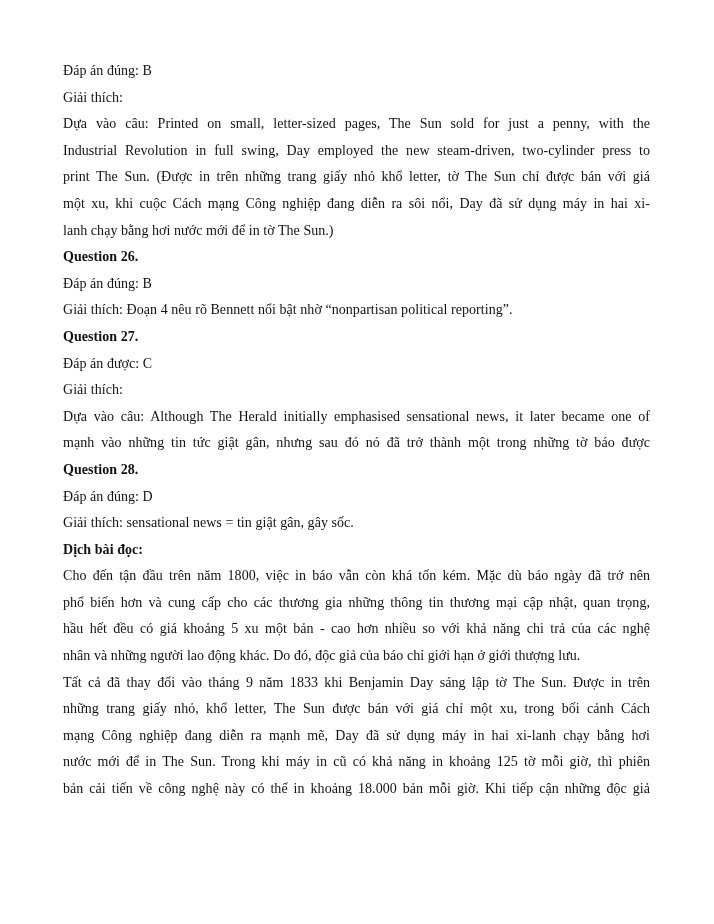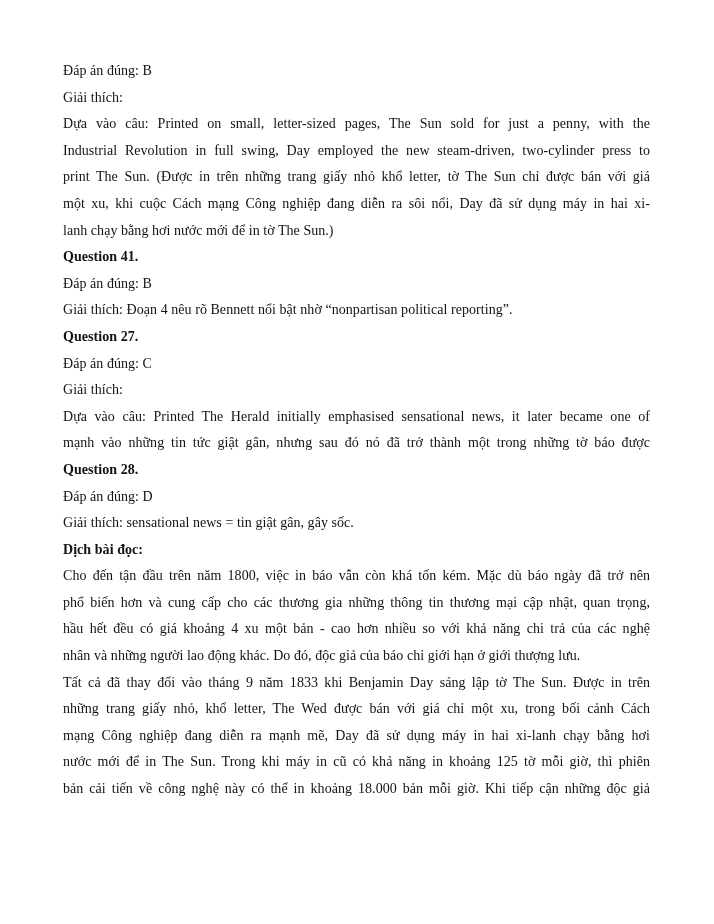--- a/index.html
+++ b/index.html
@@ -44,35 +44,35 @@
 
 <div class="page">
   <div class="content" id="text-content">
       <div class="ln">Đáp án đúng: B</div>
       <div class="ln">Giải thích:</div>
       <div class="ln j">Dựa vào câu: Printed on small, letter-sized pages, The Sun sold for just a penny, with the</div>
       <div class="ln j">Industrial Revolution in full swing, Day employed the new steam-driven, two-cylinder press to</div>
       <div class="ln j">print The Sun. (Được in trên những trang giấy nhỏ khổ letter, tờ The Sun chỉ được bán với giá</div>
       <div class="ln j">một xu, khi cuộc Cách mạng Công nghiệp đang diễn ra sôi nổi, Day đã sử dụng máy in hai xi-</div>
       <div class="ln">lanh chạy bằng hơi nước mới để in tờ The Sun.)</div>
-      <div class="ln b">Question 41.</div>
+      <div class="ln b">Question 26.</div>
       <div class="ln">Đáp án đúng: B</div>
       <div class="ln">Giải thích: Đoạn 4 nêu rõ Bennett nổi bật nhờ “nonpartisan political reporting”.</div>
       <div class="ln b">Question 27.</div>
-      <div class="ln">Đáp án đúng: C</div>
+      <div class="ln">Đáp án được: C</div>
       <div class="ln">Giải thích:</div>
-      <div class="ln j">Dựa vào câu: Printed The Herald initially emphasised sensational news, it later became one of</div>
+      <div class="ln j">Dựa vào câu: Although The Herald initially emphasised sensational news, it later became one of</div>
       <div class="ln j">mạnh vào những tin tức giật gân, nhưng sau đó nó đã trở thành một trong những tờ báo được</div>
       <div class="ln b">Question 28.</div>
       <div class="ln">Đáp án đúng: D</div>
       <div class="ln">Giải thích: sensational news = tin giật gân, gây sốc.</div>
       <div class="ln b">Dịch bài đọc:</div>
       <div class="ln j">Cho đến tận đầu trên năm 1800, việc in báo vẫn còn khá tốn kém. Mặc dù báo ngày đã trở nên</div>
       <div class="ln j">phổ biến hơn và cung cấp cho các thương gia những thông tin thương mại cập nhật, quan trọng,</div>
-      <div class="ln j">hầu hết đều có giá khoảng 4 xu một bản - cao hơn nhiều so với khả năng chi trả của các nghệ</div>
+      <div class="ln j">hầu hết đều có giá khoảng 5 xu một bản - cao hơn nhiều so với khả năng chi trả của các nghệ</div>
       <div class="ln">nhân và những người lao động khác. Do đó, độc giả của báo chỉ giới hạn ở giới thượng lưu.</div>
       <div class="ln j">Tất cả đã thay đổi vào tháng 9 năm 1833 khi Benjamin Day sáng lập tờ The Sun. Được in trên</div>
-      <div class="ln j">những trang giấy nhỏ, khổ letter, The Wed được bán với giá chỉ một xu, trong bối cảnh Cách</div>
+      <div class="ln j">những trang giấy nhỏ, khổ letter, The Sun được bán với giá chỉ một xu, trong bối cảnh Cách</div>
       <div class="ln j">mạng Công nghiệp đang diễn ra mạnh mẽ, Day đã sử dụng máy in hai xi-lanh chạy bằng hơi</div>
       <div class="ln j">nước mới để in The Sun. Trong khi máy in cũ có khả năng in khoảng 125 tờ mỗi giờ, thì phiên</div>
       <div class="ln j">bản cải tiến về công nghệ này có thể in khoảng 18.000 bản mỗi giờ. Khi tiếp cận những độc giả</div>
     </div>
 </div>
 
 </body></html>

